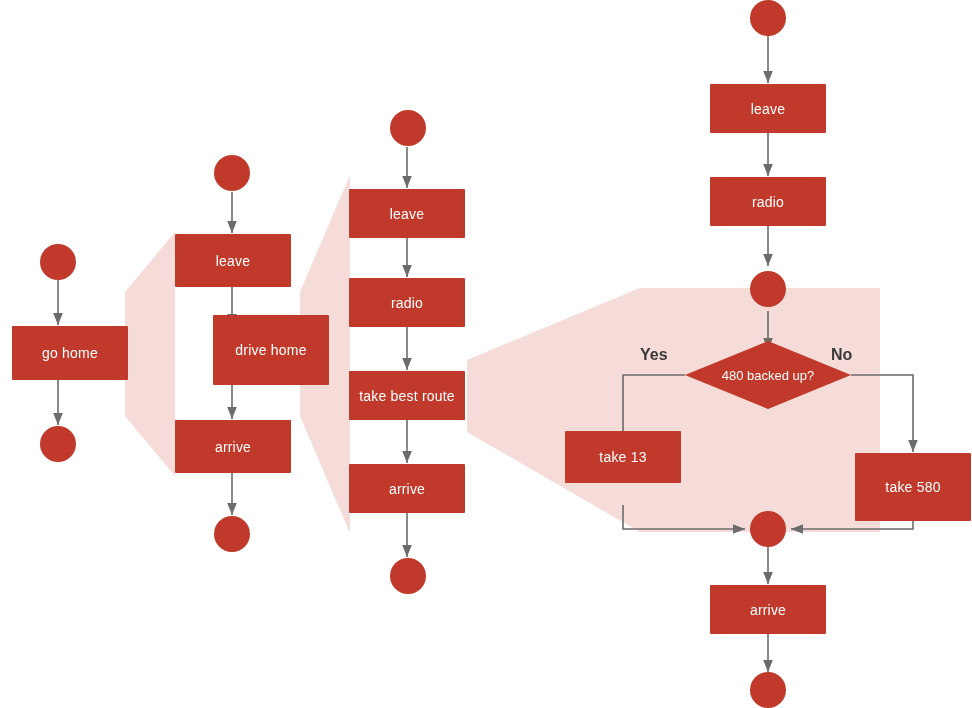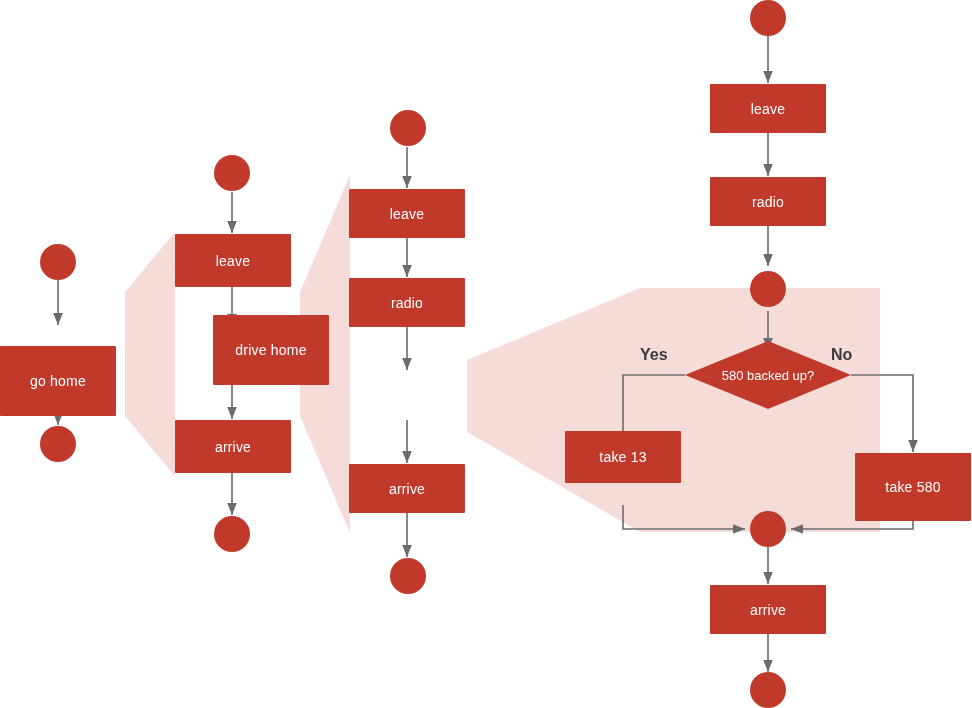--- a/index.html
+++ b/index.html
@@ -115,21 +115,21 @@
       <path d="M685,375 L623,375 L623,452"></path>
 
       <path d="M851,375 L913,375 L913,452"></path>
 
       <path d="M623,505 L623,529 L745,529"></path>
       <path d="M913,505 L913,529 L791,529"></path>
     </g>
   </svg>
 
   <div class="node circle" style="left:40px; top:244px; width:36px; height:36px;"></div>
-  <div class="node rect" style="left:0px; top:326px; width:116px; height:70px;margin-top:20px;">
+  <div class="node rect" style="left:12px; top:326px; width:116px; height:54px;">
       <span>go home</span>
     </div>
   <div class="node circle" style="left:40px; top:426px; width:36px; height:36px;"></div>
 
   <div class="node circle" style="left:214px; top:155px; width:36px; height:36px;"></div>
   <div class="node rect" style="left:175px; top:234px; width:116px; height:53px;">
       <span>leave</span>
     </div>
   <div class="node rect" style="left:175px; top:315px; width:116px; height:70px;margin-left:38px;">
       <span>drive home</span>
@@ -139,39 +139,42 @@
     </div>
   <div class="node circle" style="left:214px; top:516px; width:36px; height:36px;"></div>
 
   <div class="node circle" style="left:390px; top:110px; width:36px; height:36px;"></div>
   <div class="node rect" style="left:349px; top:189px; width:116px; height:49px;">
       <span>leave</span>
     </div>
   <div class="node rect" style="left:349px; top:278px; width:116px; height:49px;">
       <span>radio</span>
     </div>
+  <div class="node rect" style="left:349px; top:371px; width:116px; height:49px;">
+      <span>take best route</span>
+    </div>
   <div class="node rect" style="left:349px; top:464px; width:116px; height:49px;">
       <span>arrive</span>
     </div>
   <div class="node circle" style="left:390px; top:558px; width:36px; height:36px;"></div>
 
   <div class="node circle" style="left:750px; top:0px; width:36px; height:36px;"></div>
   <div class="node rect" style="left:710px; top:84px; width:116px; height:49px;">
       <span>leave</span>
     </div>
   <div class="node rect" style="left:710px; top:177px; width:116px; height:49px;">
       <span>radio</span>
     </div>
   <div class="node circle" style="left:750px; top:271px; width:36px; height:36px;"></div>
 
   <div class="diamond-wrap" style="left:685px; top:341px; width:166px; height:68px;">
     <svg class="diamond" viewBox="0 0 166 68" preserveAspectRatio="none">
       <polygon points="83,0 166,34 83,68 0,34" fill="#c0392b"></polygon>
     </svg>
-    <div class="diamond-label">580 backed up?</div>
+    <div class="diamond-label">480 backed up?</div>
   </div>
 
   <div class="branch-label" style="left:640px; top:346px;">Yes</div>
   <div class="branch-label" style="left:831px; top:346px;">No</div>
 
   <div class="node rect" style="left:565px; top:431px; width:116px; height:52px;">
       <span>take 13</span>
     </div>
   <div class="node rect" style="left:855px; top:453px; width:116px; height:68px;">
       <span>take 580</span>

